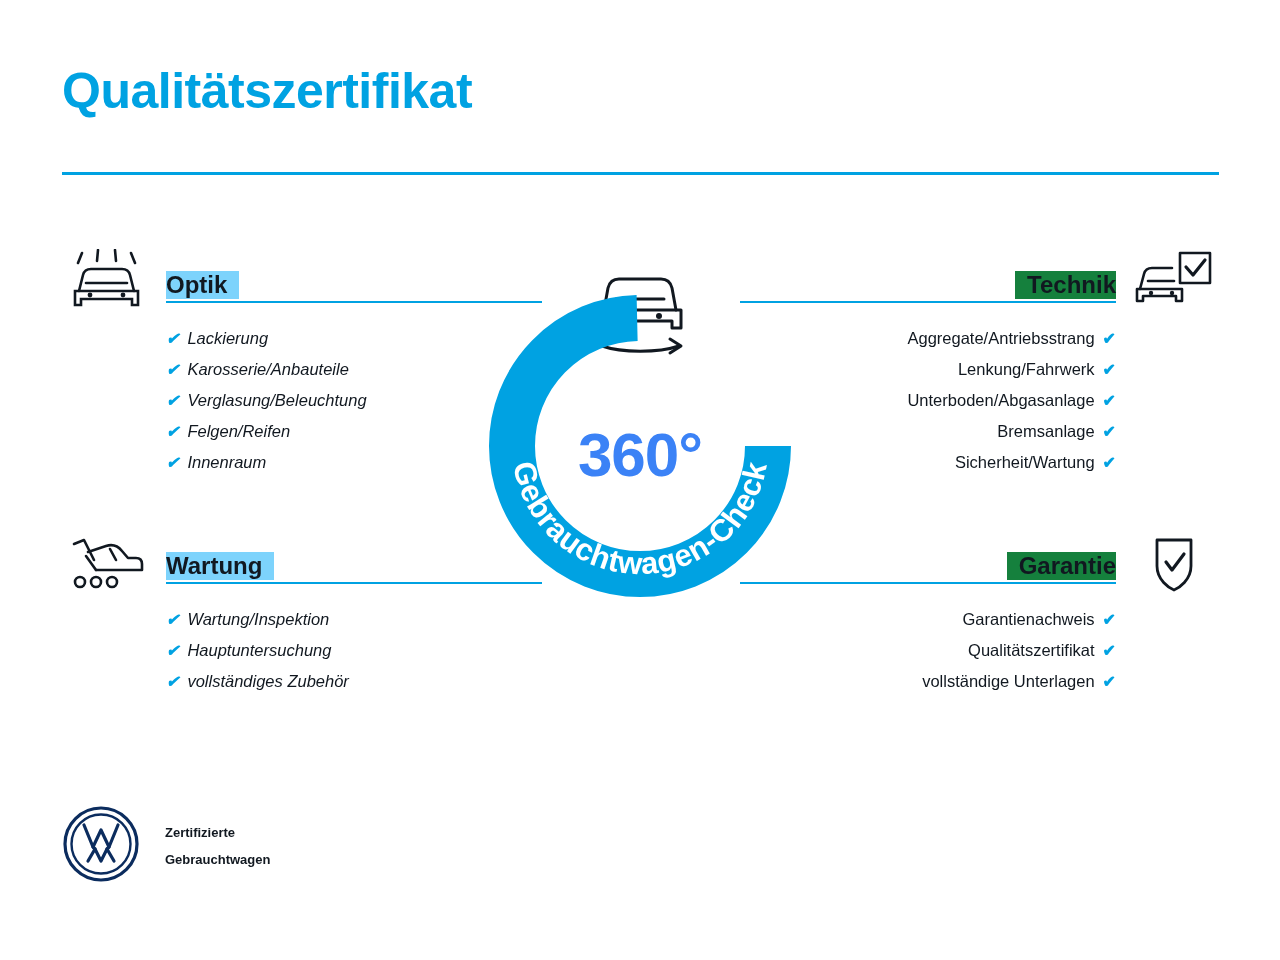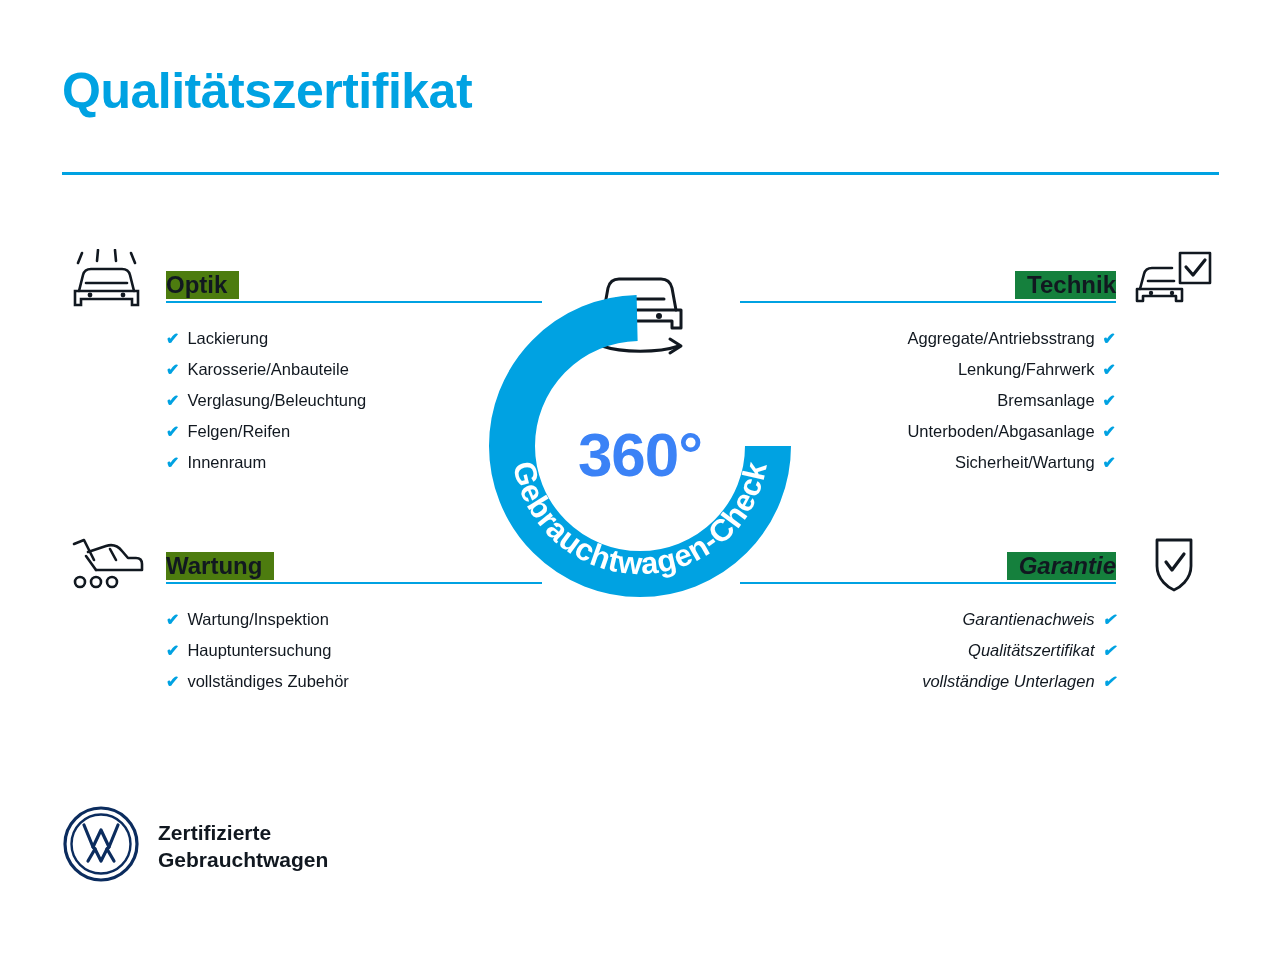--- a/index.html
+++ b/index.html
@@ -60,21 +60,21 @@
   .right .block-title { right: 104px; }
 
   .head-rule {
     position: absolute;
     bottom: 4px;
     height: 2px;
     background: #00A2E2;
   }
   .left .head-rule  { left: 104px; right: 0; }
   .right .head-rule { right: 104px; left: 0; }
-  .left  .block-title { background: #4d7c0f; padding-right: 12px; z-index: 2; }
+  .left  .block-title { background: #7dd3fc; padding-right: 12px; z-index: 2; }
   .right .block-title { background: #15803d; padding-left: 12px; z-index: 2; }
 
   .icon-slot {
     position: absolute;
     top: -6px;
     width: 86px;
     height: 70px;
   }
   .left  .icon-slot { left: 0; }
   .right .icon-slot { right: 0; }
@@ -86,21 +86,21 @@
     list-style: none;
     margin: 16px 0 0 0;
     padding: 0;
   }
   ul.items li {
     font-size: 16.5px;
     color: #111820;
     line-height: 30px;
     white-space: nowrap;
   }
-  .left ul.items  { padding-left: 104px; text-align: left; }
+  .left ul.items  { padding-left: 104px; text-align: left; font-style: italic; }
   .right ul.items { padding-right: 104px; text-align: right; }
 
   .check {
     color: #00A2E2;
     font-size: 16px;
     font-weight: bold;
   }
   .left .check  { margin-right: 8px; }
   .right .check { margin-left: 8px; }
 
@@ -129,25 +129,26 @@
   
   .footer {
     position: absolute;
     left: 62px;
     top: 805px;
     display: flex;
     align-items: center;
     gap: 18px;
   }
   .footer-text {
-    font-size: 21px;
+    font-size: 13px;
     font-weight: bold;
     color: #111820;
     line-height: 27px;
     white-space: nowrap;
+    margin-left: 7px;
   }
 </style>
 </head>
 <body>
 
 <div class="page">
 
   <div class="title">Qualitätszertifikat</div>
   <div class="title-rule"></div>
 
@@ -218,27 +219,27 @@
             <rect x="46" y="4" width="30" height="30"></rect>
             <path d="M52 18 L59 26 L71 11" stroke-width="3.2"></path>
           </svg>
         </div>
         <div class="block-title">Technik</div>
         <div class="head-rule"></div>
       </div>
       <ul class="items">
         <li><span>Aggregate/Antriebsstrang</span><span class="check">✔</span></li>
         <li><span>Lenkung/Fahrwerk</span><span class="check">✔</span></li>
+        <li><span>Unterboden/Abgasanlage</span><span class="check">✔</span></li>
         <li><span>Bremsanlage</span><span class="check">✔</span></li>
-        <li><span>Unterboden/Abgasanlage</span><span class="check">✔</span></li>
         <li><span>Sicherheit/Wartung</span><span class="check">✔</span></li>
       </ul>
     </div>
 
-    <div class="block right" style="margin-top:58px;font-style:italic;">
+    <div class="block right" style="margin-top:58px;">
       <div class="block-head">
         <div class="icon-slot" style="top:-4px;">
           <svg width="82" height="70" viewBox="0 0 82 70" fill="none" stroke="#111820" stroke-width="2.8" stroke-linecap="round" stroke-linejoin="round">
             <path d="M23 8 L57 8 L57 34 C57 48 45 56 40 58 C35 56 23 48 23 34 Z"></path>
             <path d="M32 30 L38 38 L50 22" stroke-width="3.2"></path>
           </svg>
         </div>
         <div class="block-title">Garantie</div>
         <div class="head-rule"></div>
       </div>

